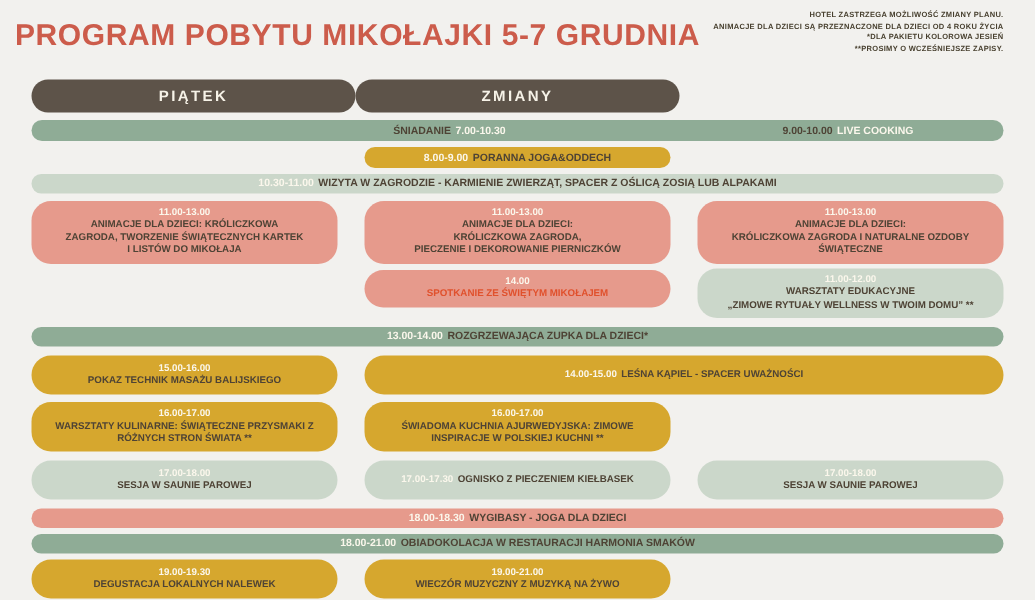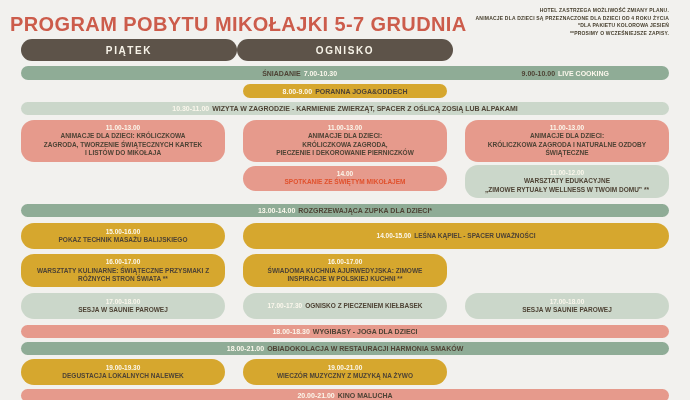--- a/index.html
+++ b/index.html
@@ -17,21 +17,21 @@
   .title{
     font-size:20px;font-weight:800;letter-spacing:.4px;
     color:#cc5c4b;white-space:nowrap;line-height:1.1;padding-top:4px;
   }
   .disclaimer{
     text-align:right;color:#48402f;font-size:5px;font-weight:700;
     line-height:1.5;letter-spacing:.2px;
   }
 
   
-  .days{display:grid;grid-template-columns:1fr 1fr 1fr;padding:0 21px;margin-top:2px;}
+  .days{display:grid;grid-template-columns:1fr 1fr 1fr;padding:0 21px;margin-top:16px;}
   .day-pill{
     height:22px;background:#5d5349;border-radius:12px;
     display:flex;align-items:center;justify-content:center;
     color:#f7f3e8;font-size:10px;font-weight:800;letter-spacing:1.6px;
   }
 
   
   .rows{padding:0 21px;}
   .grid{display:grid;grid-template-columns:1fr 1fr 1fr;column-gap:18px;align-items:start;}
   .col-stack{display:flex;flex-direction:column;}
@@ -86,21 +86,21 @@
     <div class="disclaimer">
       <div>HOTEL ZASTRZEGA MOŻLIWOŚĆ ZMIANY PLANU.</div>
       <div>ANIMACJE DLA DZIECI SĄ PRZEZNACZONE DLA DZIECI OD 4 ROKU ŻYCIA</div>
       <div>*DLA PAKIETU KOLOROWA JESIEŃ</div>
       <div>**PROSIMY O WCZEŚNIEJSZE ZAPISY.</div>
     </div>
   </div>
 
   <div class="days">
     <div class="day-pill">PIĄTEK</div>
-    <div class="day-pill">OGNISKO</div>
+    <div class="day-pill">ZMIANY</div>
   </div>
 
   <div class="rows">
 
     <div class="bar sage mt5 bar-breakfast">
       <span class="grp grp-bf">
         <span class="label">ŚNIADANIE</span>
         <span class="time">7.00-10.30</span>
       </span>
       <span class="grp grp-lc invert">

